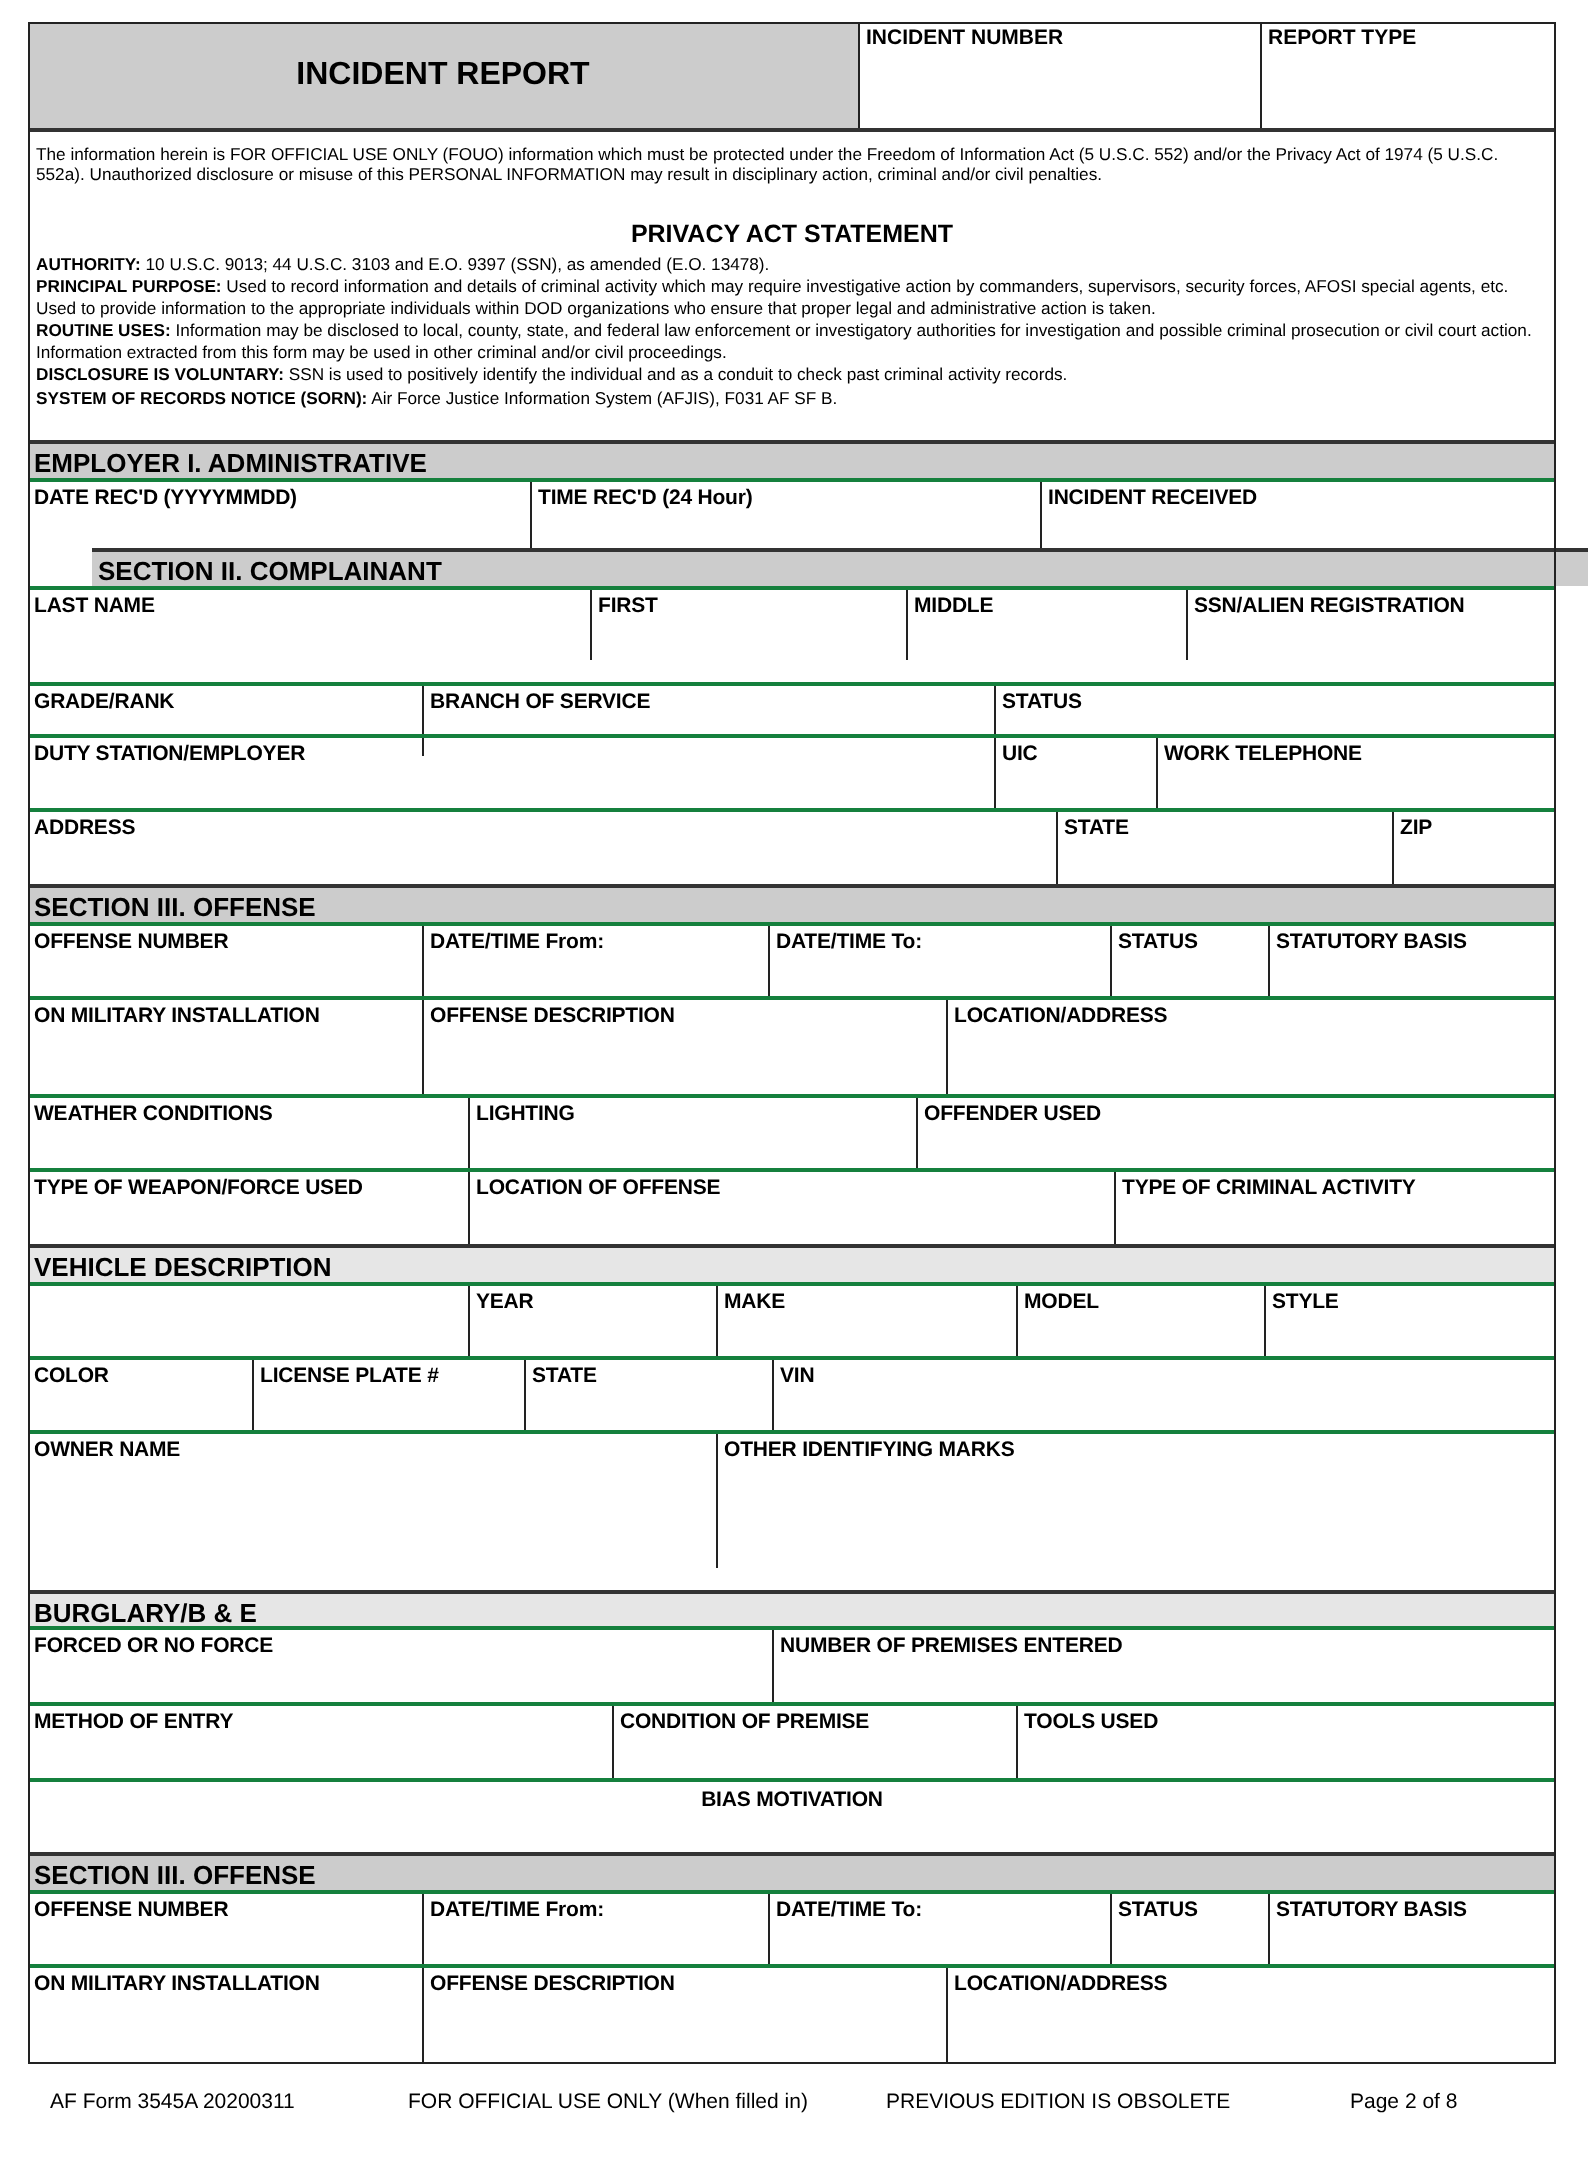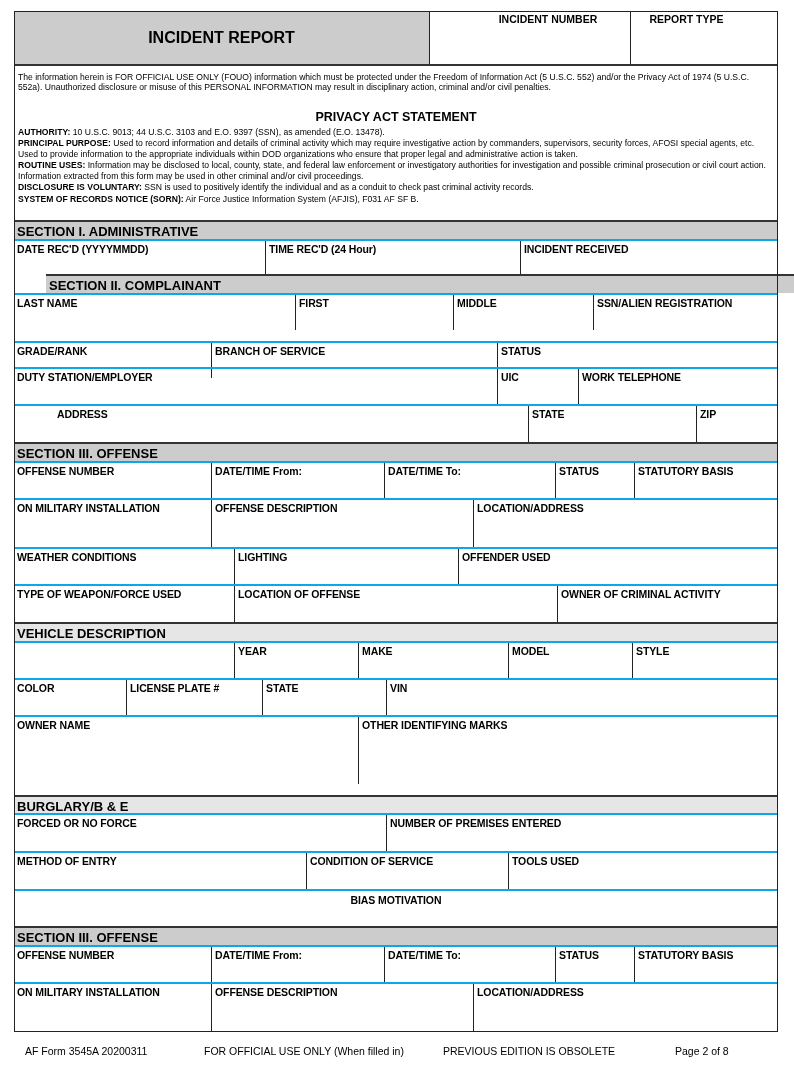--- a/index.html
+++ b/index.html
@@ -6,25 +6,25 @@
   body { width:794px; height:1080px; position:relative; overflow:hidden;
          font-family:"Liberation Sans", sans-serif; color:#000; }
   .cell { position:absolute; box-sizing:border-box; border-left:1px solid #222; border-top:1px solid #222;
           font-size:10.5px; font-weight:bold; padding:2px 3px; letter-spacing:-0.1px; }
   .cell.first { border-left:none; }
   .frame { position:absolute; left:14px; top:11px; width:764px; height:1021px; border:1px solid #222; box-sizing:border-box; pointer-events:none; }
   .sec { position:absolute; left:14px; width:764px; box-sizing:border-box; border-top:2px solid #333;
          font-size:13px; font-weight:bold; padding:1px 3px 0 3px; height:19px; line-height:17px; }
   .sec.dark { background:#cccccc; }
   .sec.light { background:#e6e6e6; }
-  .row { position:absolute; left:14px; width:764px; box-sizing:border-box; border-top:2px solid #0ea5e9; }
+  .row { position:absolute; left:14px; width:764px; box-sizing:border-box; border-top:2px solid #15803d; }
   .row .cell { top:0; bottom:0; border-top:none; }
   .title-box { position:absolute; left:14px; top:11px; width:416px; height:53px; background:#cccccc;
                border-right:1px solid #222; font-size:16px; font-weight:bold; display:flex; align-items:center; justify-content:center; box-sizing:border-box; }
-  .hdr-cell { position:absolute; top:11px; height:53px; font-size:10.5px; font-weight:bold; padding:2px 3px; box-sizing:border-box;text-align:center; }
+  .hdr-cell { position:absolute; top:11px; height:53px; font-size:10.5px; font-weight:bold; padding:2px 3px; box-sizing:border-box; }
   .notice { position:absolute; left:14px; top:64px; width:764px; border-top:2px solid #333; box-sizing:border-box;
             font-size:8.6px; line-height:10.2px; padding:6px 4px 0 4px; }
   .privacy-title { position:absolute; left:14px; top:110px; width:764px; text-align:center; font-size:12.5px; font-weight:bold; }
   .privacy { position:absolute; left:18px; top:127px; width:756px; font-size:8.6px; line-height:11.1px; }
   .privacy b { font-weight:bold; }
   .footer { position:absolute; top:1045px; font-size:10.5px; }
   .bias { text-align:center; }
 </style>
 </head>
 <body>
@@ -40,21 +40,21 @@
 <div class="notice">The information herein is FOR OFFICIAL USE ONLY (FOUO) information which must be protected under the Freedom of Information Act (5 U.S.C. 552) and/or the Privacy Act of 1974 (5 U.S.C. 552a). Unauthorized disclosure or misuse of this PERSONAL INFORMATION may result in disciplinary action, criminal and/or civil penalties.</div>
 <div class="privacy-title">PRIVACY ACT STATEMENT</div>
 <div class="privacy">
   <div><b>AUTHORITY:</b><span> 10 U.S.C. 9013; 44 U.S.C. 3103 and E.O. 9397 (SSN), as amended (E.O. 13478).</span></div>
   <div><b>PRINCIPAL PURPOSE:</b><span> Used to record information and details of criminal activity which may require investigative action by commanders, supervisors, security forces, AFOSI special agents, etc. Used to provide information to the appropriate individuals within DOD organizations who ensure that proper legal and administrative action is taken.</span></div>
   <div><b>ROUTINE USES:</b><span> Information may be disclosed to local, county, state, and federal law enforcement or investigatory authorities for investigation and possible criminal prosecution or civil court action. Information extracted from this form may be used in other criminal and/or civil proceedings.</span></div>
   <div><b>DISCLOSURE IS VOLUNTARY:</b><span> SSN is used to positively identify the individual and as a conduit to check past criminal activity records.</span></div>
   <div><b>SYSTEM OF RECORDS NOTICE (SORN):</b><span> Air Force Justice Information System (AFJIS), F031 AF SF B.</span></div>
 </div>
 
-<div class="sec dark" style="top:220px;">SECTION I. ADMINISTRATIVE</div>
+<div class="sec dark" style="top:220px;">EMPLOYER I. ADMINISTRATIVE</div>
 <div class="row" style="top:239px;height:35px;">
   <div class="cell first" style="left:0;width:251px;"><span>DATE REC'D (YYYYMMDD)</span></div>
   <div class="cell" style="left:251px;width:255px;"><span>TIME REC'D (24 Hour)</span></div>
   <div class="cell" style="left:506px;width:258px;"><span>INCIDENT RECEIVED</span></div>
 </div>
 
 <div class="sec dark" style="top:274px;margin-left:32px;">SECTION II. COMPLAINANT</div>
 <div class="row" style="top:293px;height:37px;">
   <div class="cell first" style="left:0;width:281px;"><span>LAST NAME</span></div>
   <div class="cell" style="left:281px;width:158px;"><span>FIRST</span></div>
@@ -65,21 +65,21 @@
   <div class="cell first" style="left:0;width:197px;"><span>GRADE/RANK</span></div>
   <div class="cell" style="left:197px;width:286px;"><span>BRANCH OF SERVICE</span></div>
   <div class="cell" style="left:483px;width:281px;"><span>STATUS</span></div>
 </div>
 <div class="row" style="top:367px;height:37px;">
   <div class="cell first" style="left:0;width:483px;"><span>DUTY STATION/EMPLOYER</span></div>
   <div class="cell" style="left:483px;width:81px;"><span>UIC</span></div>
   <div class="cell" style="left:564px;width:200px;"><span>WORK TELEPHONE</span></div>
 </div>
 <div class="row" style="top:404px;height:38px;">
-  <div class="cell first" style="left:0;width:354px;margin-left:40px;"><span>ADDRESS</span></div>
+  <div class="cell first" style="left:0;width:354px;"><span>ADDRESS</span></div>
   <div class="cell" style="left:514px;width:168px;"><span>STATE</span></div>
   <div class="cell" style="left:682px;width:82px;"><span>ZIP</span></div>
 </div>
 
 <div class="sec dark" style="top:442px;">SECTION III. OFFENSE</div>
 <div class="row" style="top:461px;height:37px;">
   <div class="cell first" style="left:0;width:197px;"><span>OFFENSE NUMBER</span></div>
   <div class="cell" style="left:197px;width:173px;"><span>DATE/TIME From:</span></div>
   <div class="cell" style="left:370px;width:171px;"><span>DATE/TIME To:</span></div>
   <div class="cell" style="left:541px;width:79px;"><span>STATUS</span></div>
@@ -91,21 +91,21 @@
   <div class="cell" style="left:459px;width:305px;"><span>LOCATION/ADDRESS</span></div>
 </div>
 <div class="row" style="top:547px;height:37px;">
   <div class="cell first" style="left:0;width:220px;"><span>WEATHER CONDITIONS</span></div>
   <div class="cell" style="left:220px;width:221px;"><span>LIGHTING</span></div>
   <div class="cell" style="left:444px;width:378px;"><span>OFFENDER USED</span></div>
 </div>
 <div class="row" style="top:584px;height:38px;">
   <div class="cell first" style="left:0;width:220px;"><span>TYPE OF WEAPON/FORCE USED</span></div>
   <div class="cell" style="left:220px;width:323px;"><span>LOCATION OF OFFENSE</span></div>
-  <div class="cell" style="left:543px;width:221px;"><span>OWNER OF CRIMINAL ACTIVITY</span></div>
+  <div class="cell" style="left:543px;width:221px;"><span>TYPE OF CRIMINAL ACTIVITY</span></div>
 </div>
 
 <div class="sec light" style="top:622px;">VEHICLE DESCRIPTION</div>
 <div class="row" style="top:641px;height:37px;">
   <div class="cell" style="left:220px;width:124px;"><span>YEAR</span></div>
   <div class="cell" style="left:344px;width:150px;"><span>MAKE</span></div>
   <div class="cell" style="left:494px;width:124px;"><span>MODEL</span></div>
   <div class="cell" style="left:618px;width:146px;"><span>STYLE</span></div>
 </div>
 <div class="row" style="top:678px;height:37px;">
@@ -119,21 +119,21 @@
   <div class="cell" style="left:344px;width:420px;"><span>OTHER IDENTIFYING MARKS</span></div>
 </div>
 
 <div class="sec light" style="top:795px;height:18px;">BURGLARY/B &amp; E</div>
 <div class="row" style="top:813px;height:38px;">
   <div class="cell first" style="left:0;width:372px;"><span>FORCED OR NO FORCE</span></div>
   <div class="cell" style="left:372px;width:392px;"><span>NUMBER OF PREMISES ENTERED</span></div>
 </div>
 <div class="row" style="top:851px;height:38px;">
   <div class="cell first" style="left:0;width:292px;"><span>METHOD OF ENTRY</span></div>
-  <div class="cell" style="left:292px;width:202px;"><span>CONDITION OF SERVICE</span></div>
+  <div class="cell" style="left:292px;width:202px;"><span>CONDITION OF PREMISE</span></div>
   <div class="cell" style="left:494px;width:270px;"><span>TOOLS USED</span></div>
 </div>
 <div class="row" style="top:889px;height:37px;">
   <div class="cell first bias" style="left:0;width:764px;padding-top:3px;"><span>BIAS MOTIVATION</span></div>
 </div>
 
 <div class="sec dark" style="top:926px;">SECTION III. OFFENSE</div>
 <div class="row" style="top:945px;height:37px;">
   <div class="cell first" style="left:0;width:197px;"><span>OFFENSE NUMBER</span></div>
   <div class="cell" style="left:197px;width:173px;"><span>DATE/TIME From:</span></div>

